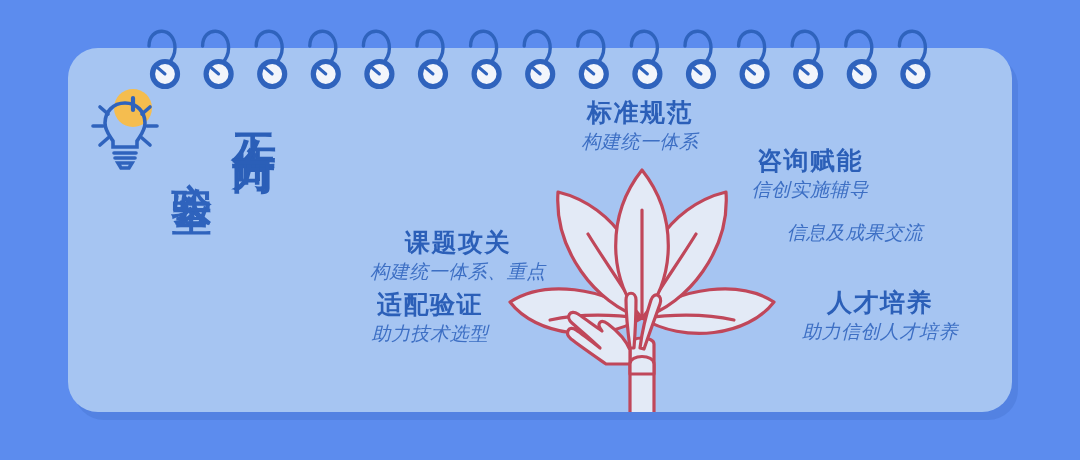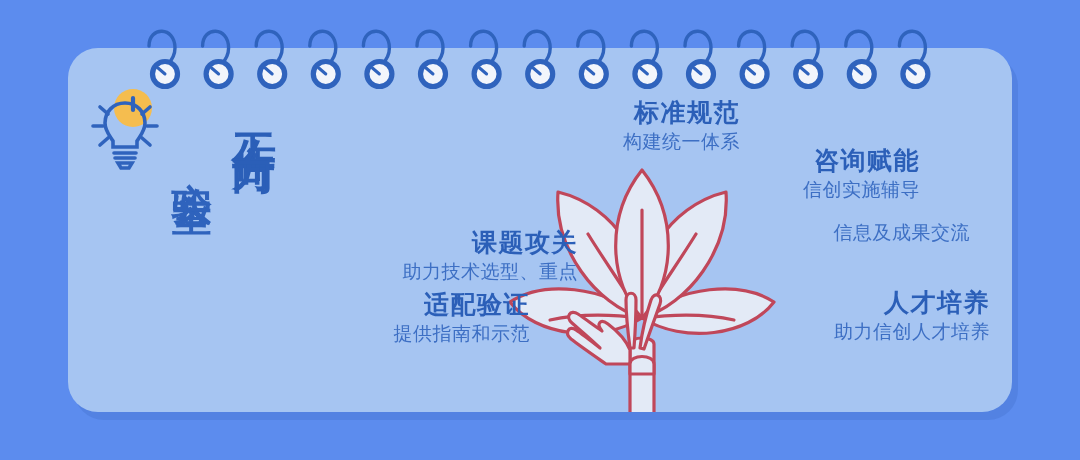--- a/index.html
+++ b/index.html
@@ -41,22 +41,23 @@
   .lab{position:absolute;white-space:nowrap;}
   .lab .t{
     font-weight:bold;font-size:25px;color:#2b5fb8;
     letter-spacing:1.5px;line-height:1.15;
     font-family:"Liberation Sans","DejaVu Sans",sans-serif;
   }
   .lab .s{
     font-size:19px;color:#3d6fc4;letter-spacing:.5px;
     line-height:1.3;margin-top:3px;
     font-family:"Liberation Serif","DejaVu Serif",serif;
-  }
-  .lab.c{text-align:right;}
+    font-style:italic;
+  }
+  .lab.c{text-align:center;}
 
   .lab-biaozhun{left:540px;top:98px;width:200px;}
   .lab-jiejue {left:404px;top:148px;width:220px;}
   .lab-ketic  {left:338px;top:216px;width:240px;margin-top:12px;}
   .lab-shipei {left:330px;top:290px;width:200px;}
   .lab-zixun  {left:700px;top:146px;width:220px;}
   .lab-xuanch {left:740px;top:218px;width:230px;}
   .lab-rencai {left:770px;top:288px;width:220px;}
 </style>
 </head>
@@ -202,26 +203,26 @@
   </svg>
 
   <div class="lab c lab-biaozhun">
     <div class="t">标准规范</div>
     <div class="s">构建统一体系</div>
   </div>
 
 
   <div class="lab c lab-ketic">
     <div class="t">课题攻关</div>
-    <div class="s">助力技术选型、重点</div>
+    <div class="s">构建统一体系、重点</div>
   </div>
 
   <div class="lab c lab-shipei">
     <div class="t">适配验证</div>
-    <div class="s">提供指南和示范</div>
+    <div class="s">助力技术选型</div>
   </div>
 
   <div class="lab c lab-zixun">
     <div class="t">咨询赋能</div>
     <div class="s">信创实施辅导</div>
   </div>
 
   <div class="lab c lab-xuanch">
     <div class="s">信息及成果交流</div>
   </div>

